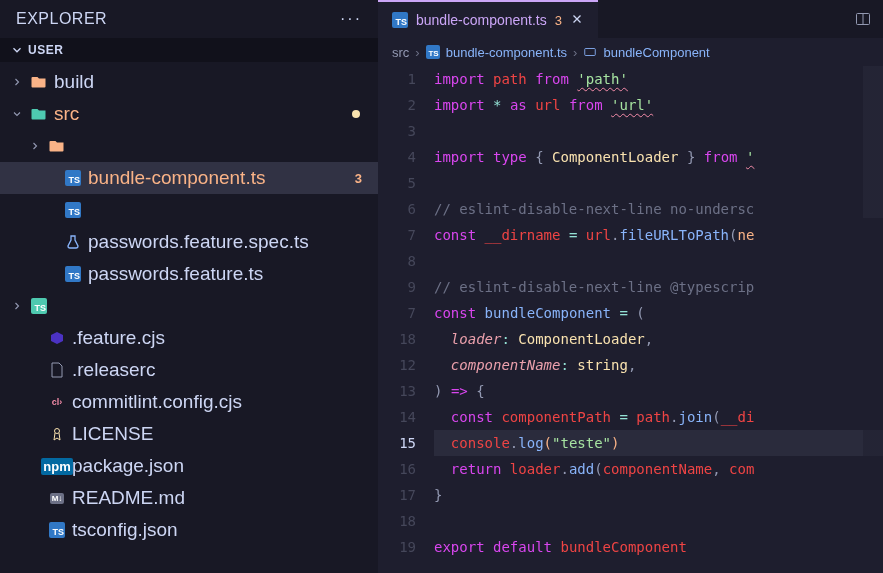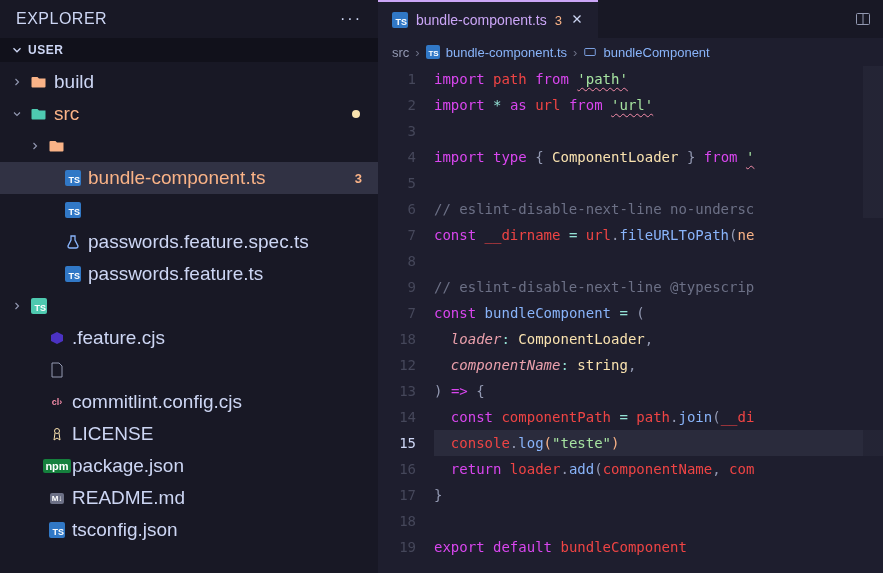--- a/index.html
+++ b/index.html
@@ -258,20 +258,21 @@
         </span>
         <span class="label">.feature.cjs</span>
       </div>
       <div class="tree-item indent-2">
         <span class="spacer"></span>
         <span class="icon">
           <svg width="16" height="16" viewBox="0 0 16 16">
             <path d="M3 1h7l3 3v11H3V1z" fill="none" stroke="#9399b2"></path>
           </svg>
         </span>
+        <span class="label">.releaserc</span>
       </div>
       <div class="tree-item indent-2">
         <span class="spacer"></span>
         <span class="icon">
           <span style="color:#f38ba8;font-size:9px;font-weight:700">cl›</span>
         </span>
         <span class="label">commitlint.config.cjs</span>
       </div>
       <div class="tree-item indent-2">
         <span class="spacer"></span>
@@ -279,21 +280,21 @@
           <svg width="16" height="16" viewBox="0 0 16 16">
             <circle cx="8" cy="5" r="2.5" fill="none" stroke="#f9e2af"></circle>
             <path d="M6 7l-1 7 3-2 3 2-1-7" fill="none" stroke="#f9e2af"></path>
           </svg>
         </span>
         <span class="label">LICENSE</span>
       </div>
       <div class="tree-item indent-2">
         <span class="spacer"></span>
         <span class="icon">
-          <span style="background:#15803d;color:#fff;font-size:11px;padding:1px 2px;font-weight:700;border-radius:2px">npm</span>
+          <span style="background:#0369a1;color:#fff;font-size:13px;padding:1px 2px;font-weight:700;border-radius:2px">npm</span>
         </span>
         <span class="label">package.json</span>
       </div>
       <div class="tree-item indent-2">
         <span class="spacer"></span>
         <span class="icon">
           <span style="background:#6c7086;color:#fff;font-size:8px;padding:1px 2px;font-weight:700;border-radius:2px">M↓</span>
         </span>
         <span class="label">README.md</span>
       </div>

